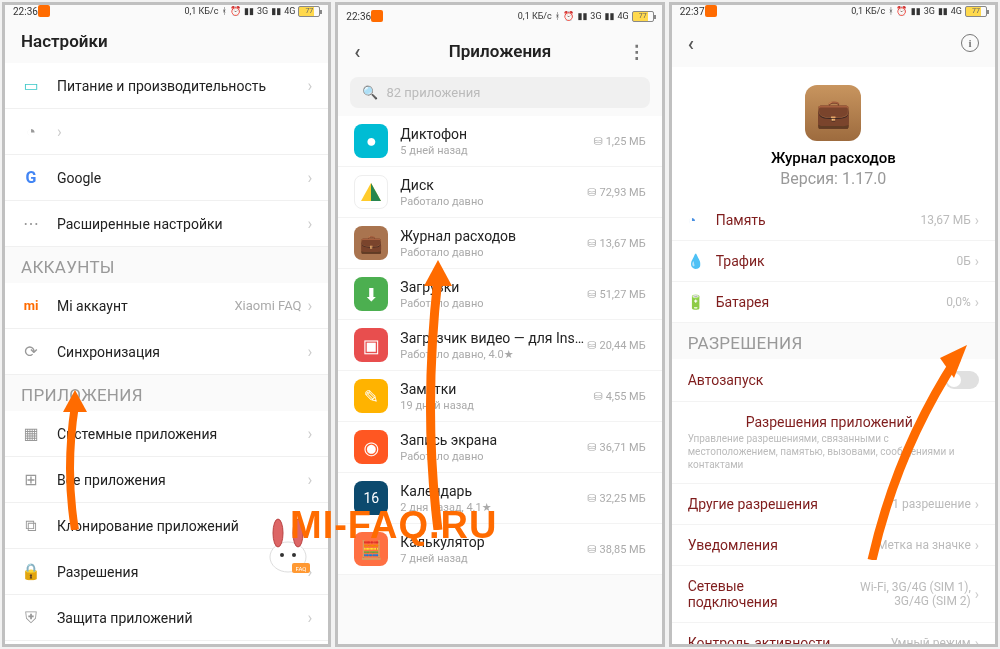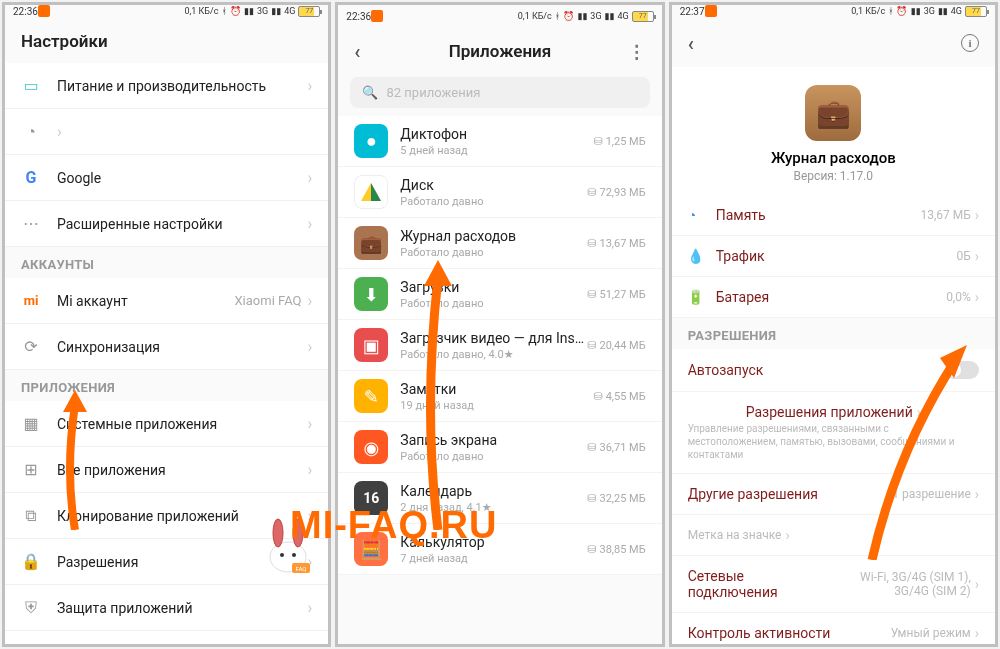--- a/index.html
+++ b/index.html
@@ -44,25 +44,24 @@
     text-align: left;
     display:flex;
     align-items:center;
   }
   .ab-title.center { justify-content:center; position:relative;}
   .ab-back { position:absolute; left:16px; font-size:20px; color:#555;}
   .ab-more { position:absolute; right:16px; color:#777; font-size:18px;}
   .ab-info { position:absolute; right:16px; width:18px;height:18px;border:1.5px solid #777;border-radius:50%; display:flex;align-items:center;justify-content:center;font-size:11px;color:#777;font-family:serif;}
   .section-hdr {
     padding: 10px 16px 6px;
-    font-size: 13px;
+    font-size: 17px;
     color: #999;
     text-transform: uppercase;
     letter-spacing: .3px;
-    font-weight: bold;
   }
   .row {
     display: flex;
     align-items: center;
     padding: 12px 16px;
     background: #fff;
     border-bottom: 1px solid #f0f0f0;
     min-height: 46px;
     font-size: 14px;
     color: #222;
@@ -101,21 +100,21 @@
     font-size:18px;color:#fff;
   }
   .app-main { flex:1; min-width:0;}
   .app-name { font-size:14px; color:#222; white-space:nowrap; overflow:hidden; text-overflow:ellipsis;}
   .app-sub { font-size:11px; color:#aaa; margin-top:2px;}
   .app-size { font-size:11px; color:#aaa; display:flex;align-items:center;gap:3px;}
   
   .app-hero { display:flex;flex-direction:column;align-items:center; padding: 18px 0 12px; background:#fff;}
   .app-hero-ic { width:56px;height:56px;border-radius:12px;display:flex;align-items:center;justify-content:center;font-size:28px;}
   .app-hero-name { margin-top:8px; font-size:15px; font-weight:500;}
-  .app-hero-ver { font-size:12px; color:#999; margin-top:2px;}
+  .app-hero-ver { font-size:16px; color:#999; margin-top:2px;}
   .drow {
     display:flex;align-items:center;padding:12px 16px;background:#fff;border-bottom:1px solid #f3f3f3;font-size:14px;
   }
   .drow .smic { width:18px;margin-right:10px;font-size:14px;}
   .drow .dl { flex:1;color:#7f1d1d;}
   .drow .dv { color:#bbb;font-size:12px; text-align:right; max-width:140px;}
   .drow .ch { color:#ccc;margin-left:4px;}
   .dsub { font-size:10px;color:#bbb;margin-top:2px;line-height:1.3;}
   .toggle { width:34px;height:18px;background:#e0e0e0;border-radius:9px;position:relative;}
   .toggle::after{content:'';position:absolute;left:2px;top:2px;width:14px;height:14px;background:#fff;border-radius:50%;}
@@ -317,21 +316,21 @@
       </div>
       <div class="app-row">
     <div class="app-ic" style="background:#ff5722">◉</div>
     <div class="app-main">
       <div class="app-name">Запись экрана</div>
       <div class="app-sub">Работало давно</div>
     </div>
     <div class="app-size"><span>⛁</span>36,71 МБ</div>
       </div>
       <div class="app-row">
-    <div class="app-ic" style="background:#404040;color:#fff;font-size:14px;font-weight:bold">16</div>
+    <div class="app-ic" style="background:#0c4a6e;color:#fff;font-size:14px;font-weight:normal">16</div>
     <div class="app-main">
       <div class="app-name">Календарь</div>
       <div class="app-sub">2 дня назад, 4.1★</div>
     </div>
     <div class="app-size"><span>⛁</span>32,25 МБ</div>
       </div>
       <div class="app-row">
     <div class="app-ic" style="background:#ff7043">🧮</div>
     <div class="app-main">
       <div class="app-name">Калькулятор</div>
@@ -405,20 +404,21 @@
       <span class="ch">›</span>
     </div>
     <div class="dsub">Управление разрешениями, связанными с местоположением, памятью, вызовами, сообщениями и контактами</div>
   </div>
   <div class="drow">
     <span class="dl">Другие разрешения</span>
     <span class="dv">1 разрешение</span>
     <span class="ch">›</span>
   </div>
   <div class="drow">
+    <span class="dl">Уведомления</span>
     <span class="dv">Метка на значке</span>
     <span class="ch">›</span>
   </div>
   <div class="drow">
     <span class="dl">Сетевые подключения</span>
     <span class="dv">Wi-Fi, 3G/4G (SIM 1), 3G/4G (SIM 2)</span>
     <span class="ch">›</span>
   </div>
   <div class="drow">
     <span class="dl">Контроль активности</span>

